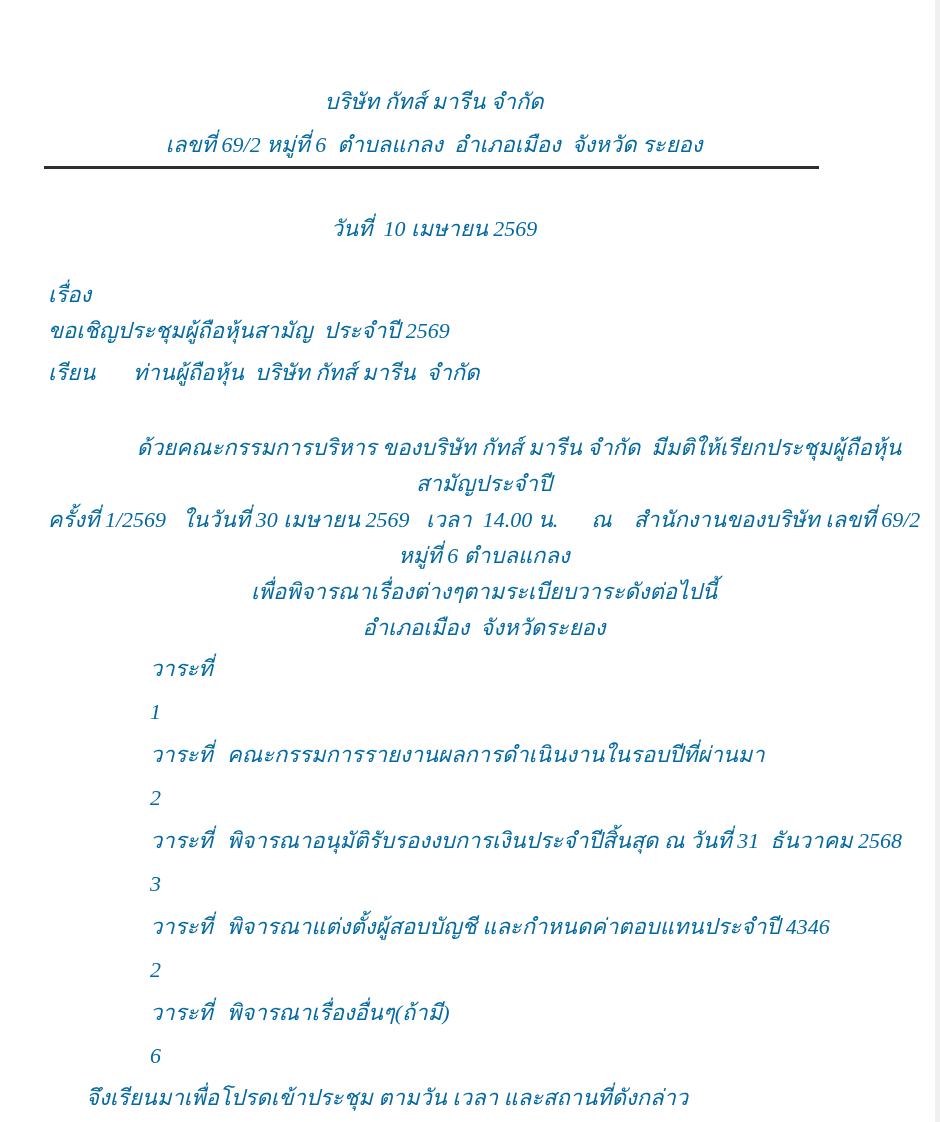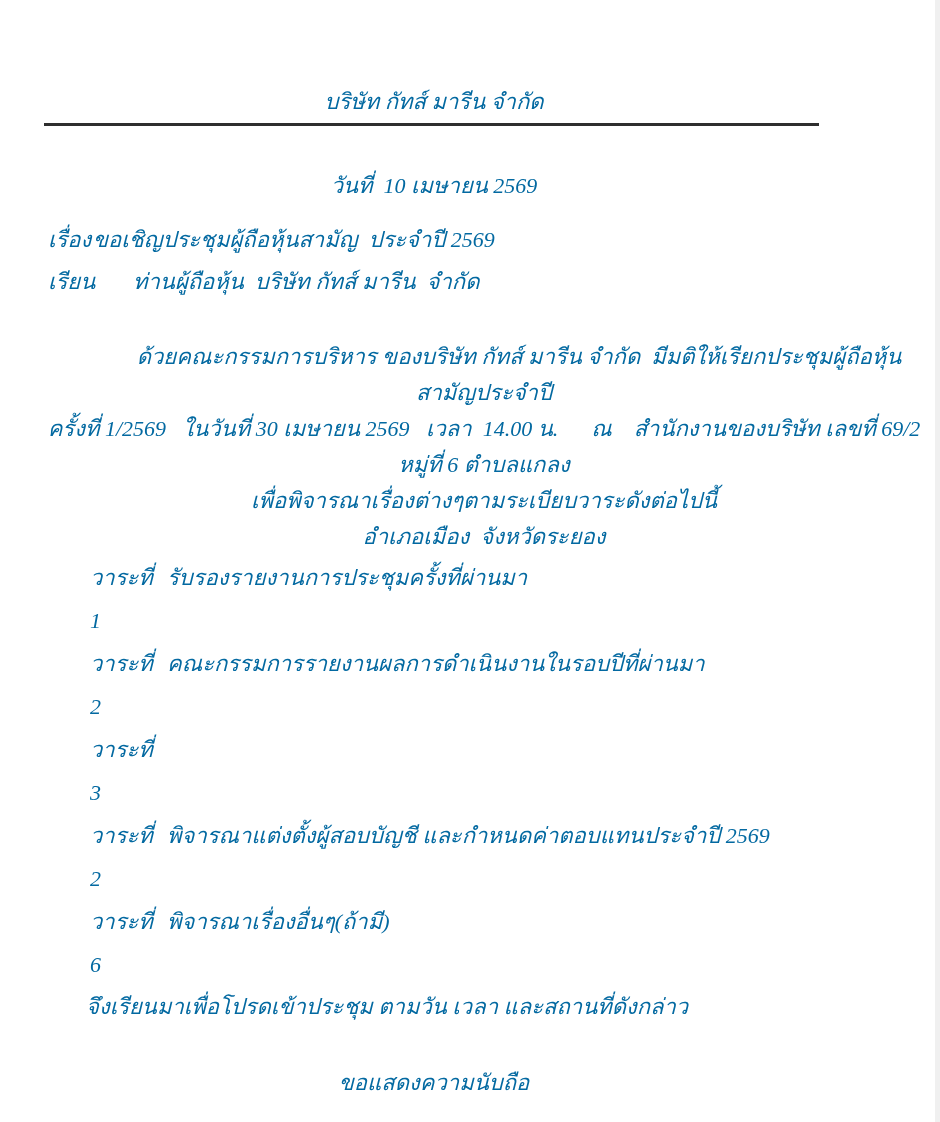--- a/index.html
+++ b/index.html
@@ -45,32 +45,32 @@
     height: 2.5px;
     background: #2e2e2e;
     margin-top: 0;
   }
   .date-line { margin-top: 42px; text-align: center; }
   .labelled-row {
     display: flex;
     line-height: 36px;
     margin-left: 4px;
   }
-  .subject-row { margin-top: 18px; }
+  .subject-row { margin-top: 30px; flex-direction: column; }
   .recipient-row { margin-top: 6px; gap: 40px; }
   .doc-label { width: 45px; flex: none; white-space: pre-wrap; }
   .doc-value { white-space: pre-wrap; }
   .paragraph { margin-top: 39px; text-align: center; }
   .paragraph .line { line-height: 36px; }
   .paragraph .first { text-indent: 70px; }
   .agenda { margin-top: 1px; }
   .agenda-row {
     display: flex;
     line-height: 43px;
-    margin-left: 46px;
+    margin-left: 106px;
   }
   .agenda-label { width: 77px; flex: none; white-space: pre-wrap; }
   .agenda-text { white-space: pre-wrap; }
   .closing-request {
     margin-top: 3px;
     margin-left: 42px;
     line-height: 36px;
     white-space: pre-wrap;
   }
   .salutation { margin-top: 40px; }
@@ -83,20 +83,21 @@
     background: #f0f0f0;
   }
 </style>
 </head>
 <body>
 
 <div class="page">
   <div class="content">
 
     <div class="company-name">บริษัท กัทส์ มารีน จำกัด</div>
+    <div class="address-line">เลขที่ 69/2 หมู่ที่ 6  ตำบลแกลง  อำเภอเมือง  จังหวัด ระยอง</div>
 
     <div class="rule"></div>
 
     <div class="centered date-line">วันที่  10 เมษายน 2569</div>
 
     <div class="labelled-row subject-row">
       <div class="doc-label">เรื่อง</div>
       <div class="doc-value">ขอเชิญประชุมผู้ถือหุ้นสามัญ  ประจำปี 2569</div>
     </div>
 
@@ -108,32 +109,32 @@
     <div class="paragraph">
       <div class="line first">ด้วยคณะกรรมการบริหาร ของบริษัท กัทส์ มารีน จำกัด  มีมติให้เรียกประชุมผู้ถือหุ้นสามัญประจำปี</div>
       <div class="line">ครั้งที่ 1/2569   ในวันที่ 30 เมษายน 2569   เวลา  14.00 น.      ณ    สำนักงานของบริษัท เลขที่ 69/2 หมู่ที่ 6 ตำบลแกลง</div>
       <div class="line">เพื่อพิจารณาเรื่องต่างๆตามระเบียบวาระดังต่อไปนี้</div>
       <div class="line">อำเภอเมือง  จังหวัดระยอง</div>
     </div>
 
     <div class="agenda">
       <div class="agenda-row">
         <div class="agenda-label">วาระที่ 1</div>
-        <div class="agenda-text">รับรองรายงานการประชุมครั้งที่ผ่านมา</div>
       </div>
       <div class="agenda-row">
         <div class="agenda-label">วาระที่ 2</div>
         <div class="agenda-text">คณะกรรมการรายงานผลการดำเนินงานในรอบปีที่ผ่านมา</div>
       </div>
       <div class="agenda-row">
         <div class="agenda-label">วาระที่ 3</div>
+        <div class="agenda-text">พิจารณาอนุมัติรับรองงบการเงินประจำปีสิ้นสุด ณ วันที่ 31  ธันวาคม 2568</div>
       </div>
       <div class="agenda-row">
         <div class="agenda-label">วาระที่ 2</div>
-        <div class="agenda-text">พิจารณาแต่งตั้งผู้สอบบัญชี และกำหนดค่าตอบแทนประจำปี 2569</div>
+        <div class="agenda-text">พิจารณาแต่งตั้งผู้สอบบัญชี และกำหนดค่าตอบแทนประจำปี 4346</div>
       </div>
       <div class="agenda-row">
         <div class="agenda-label">วาระที่ 6</div>
         <div class="agenda-text">พิจารณาเรื่องอื่นๆ(ถ้ามี)</div>
       </div>
     </div>
 
     <div class="closing-request">จึงเรียนมาเพื่อโปรดเข้าประชุม ตามวัน เวลา และสถานที่ดังกล่าว</div>
 
     <div class="centered salutation">ขอแสดงความนับถือ</div>

